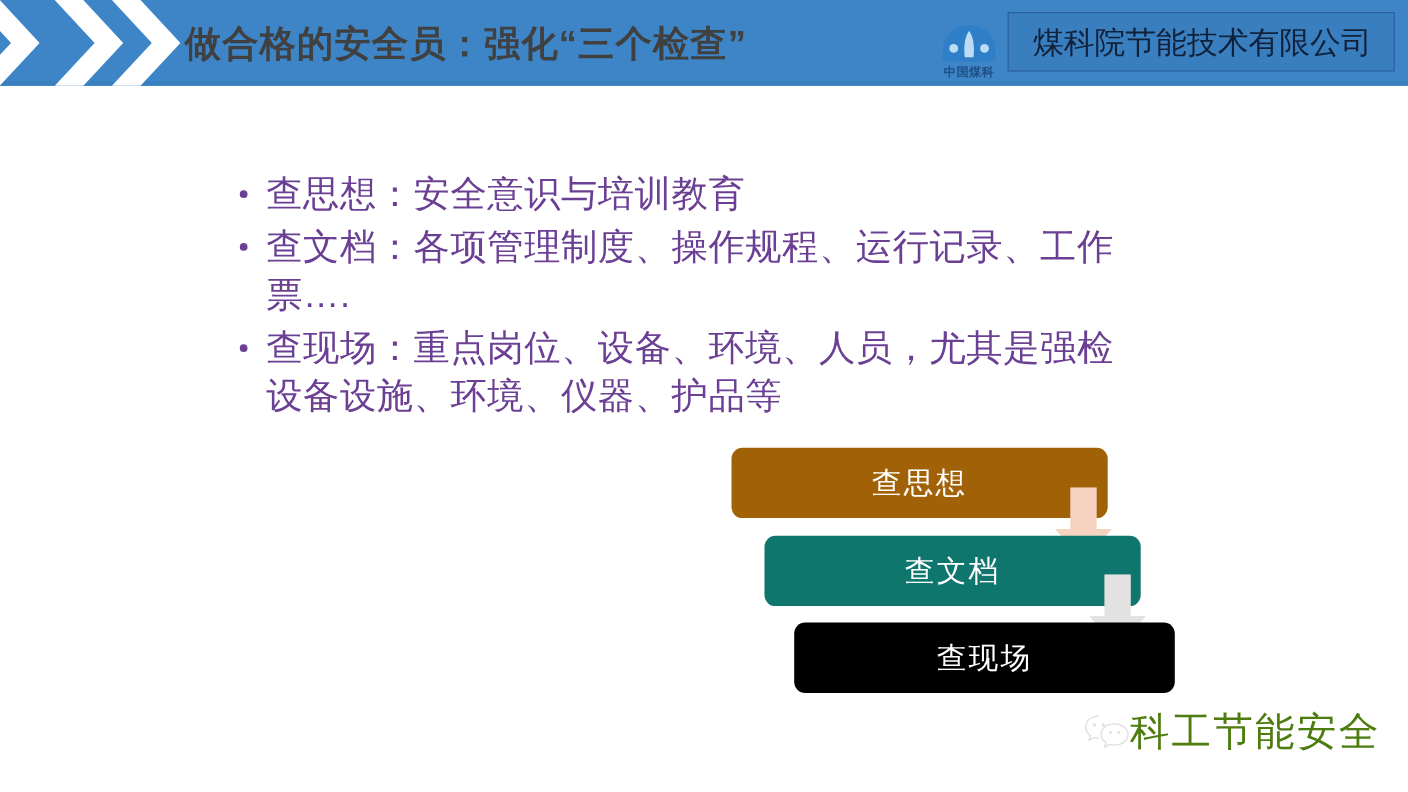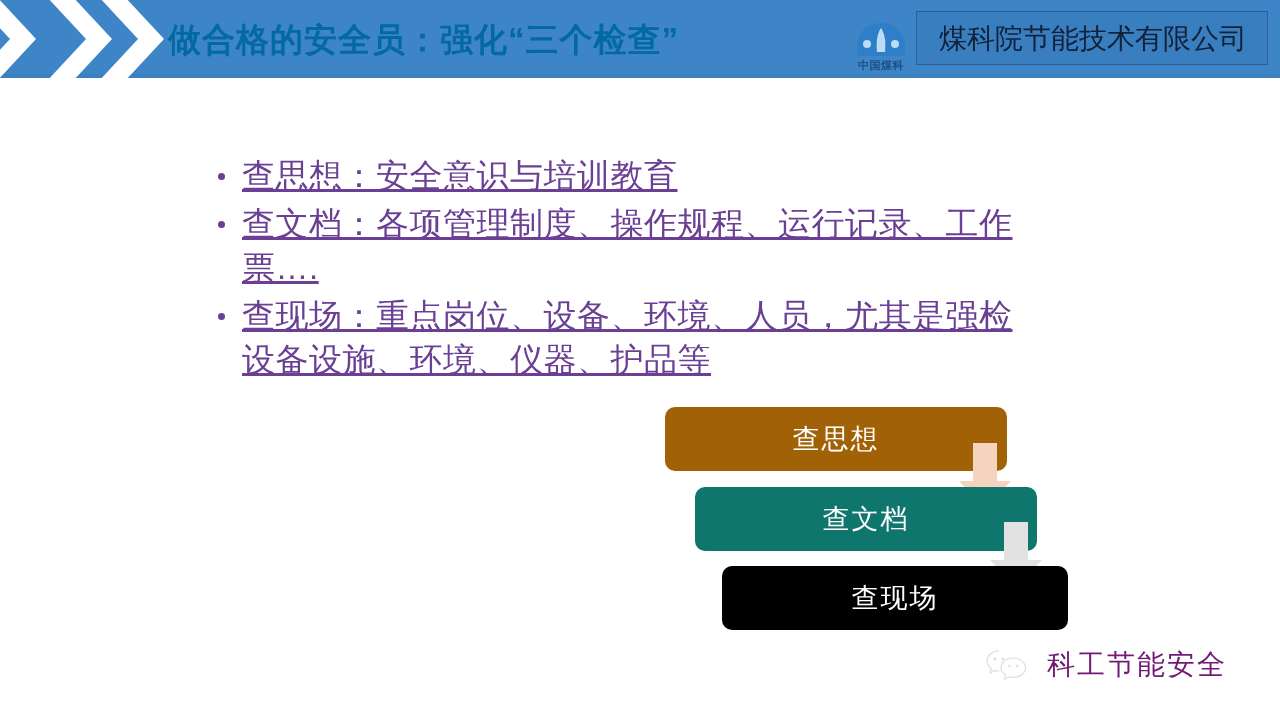--- a/index.html
+++ b/index.html
@@ -42,21 +42,21 @@
   .chevron svg { display: block; }
 
   #header-title {
     position: absolute;
     left: 168px;
     top: 14px;
     height: 52px;
     line-height: 52px;
     font-size: 33px;
     font-weight: bold;
-    color: #0369a1;
+    color: #404040;
     letter-spacing: 1px;
     white-space: nowrap;
   }
 
   #brand-logo {
     position: absolute;
     left: 846px;
     top: 20px;
     width: 70px;
     height: 62px;
@@ -110,21 +110,20 @@
     width: 830px;
   }
   .bullet-item {
     position: relative;
     padding-left: 28px;
     margin-bottom: 4px;
     color: #6a3f94;
     font-size: 33px;
     line-height: 44px;
     letter-spacing: 0.5px;
-    text-decoration: underline;
   }
   .bullet-dot {
     position: absolute;
     left: 4px;
     top: 19px;
     width: 7px;
     height: 7px;
     border-radius: 50%;
     background: #6a3f94;
   }
@@ -183,23 +182,23 @@
     display: flex;
     align-items: center;
   }
   #watermark-icon {
     width: 42px;
     height: 34px;
     flex: 0 0 auto;
   }
   #watermark-icon svg { display: block; }
   #watermark-text {
-    margin-left: 20px;
-    font-size: 28px;
-    color: #701a75;
+    margin-left: 0;
+    font-size: 36px;
+    color: #4d7c0f;
     letter-spacing: 2px;
     white-space: nowrap;
   }
 </style>
 </head>
 <body>
 
 <div id="slide">
 
   <div id="header-bar"></div>

